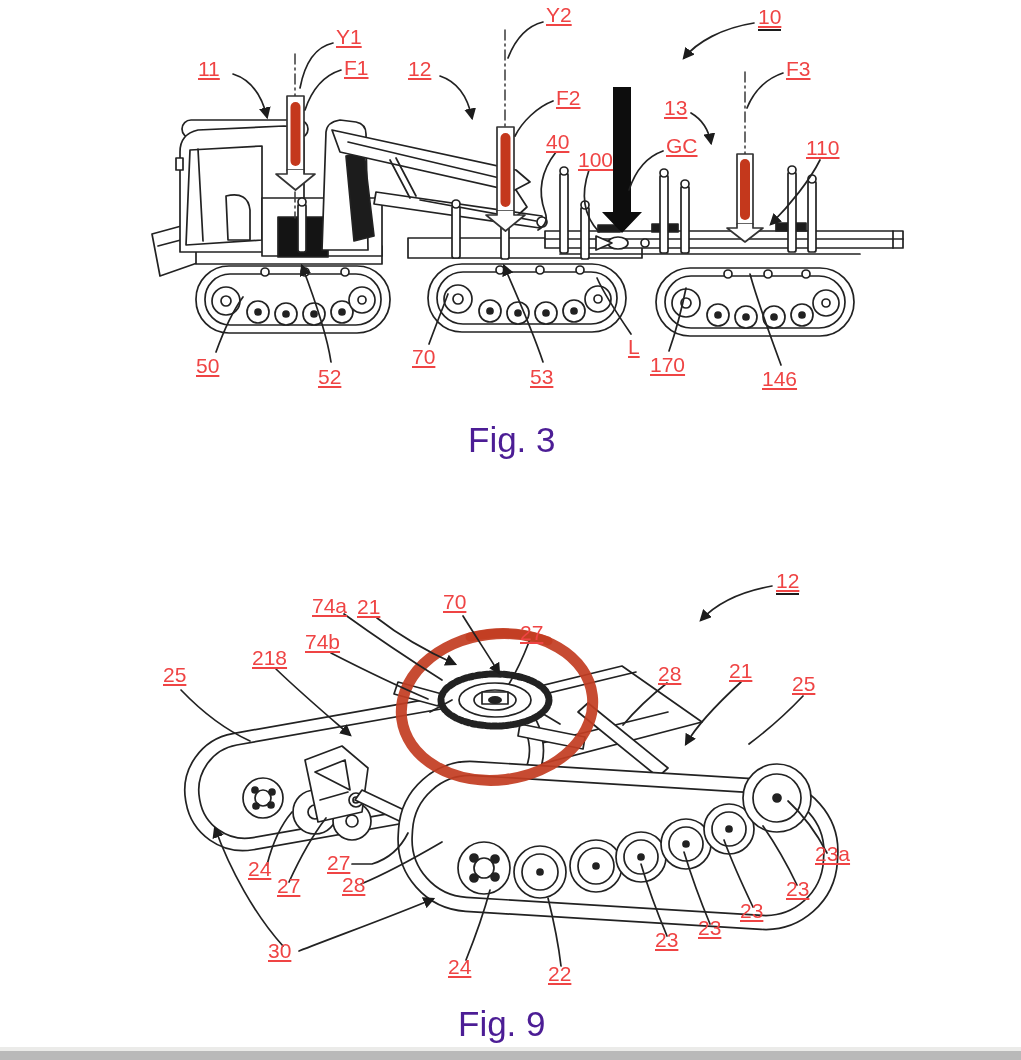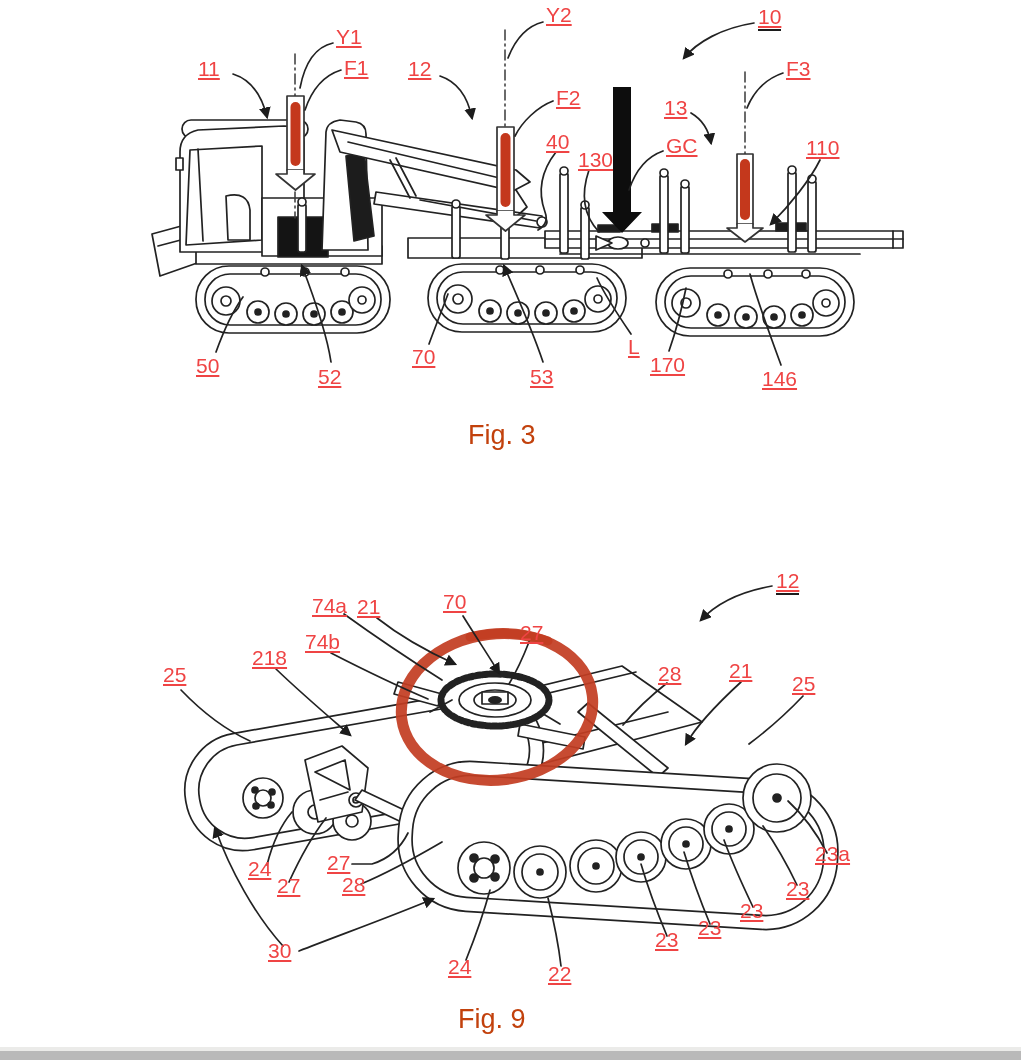--- a/index.html
+++ b/index.html
@@ -1,21 +1,21 @@
 <!DOCTYPE html>
 <html><head>
 <meta charset="utf-8">
 <style>
   html,body{margin:0;padding:0;background:#ffffff;}
   .page{position:relative;width:1021px;height:1060px;background:#ffffff;overflow:hidden;
         font-family:"Liberation Sans",sans-serif;color:#1c1c1c;}
   .art{position:absolute;left:0;top:0;}
   .ref{position:absolute;font-size:21px;line-height:1;color:#ef4444;white-space:nowrap;text-decoration:underline;}
   .ref.u{border-bottom:2px solid #1c1c1c;padding-bottom:2px;}
-  .caption{position:absolute;font-size:27px;line-height:1;color:#c2410c;}
+  .caption{position:absolute;font-size:35px;line-height:1;color:#4c1d95;}
   .scroll-track{position:absolute;left:0;bottom:0;width:1021px;height:13px;background:#ebebe9;}
   .scroll-thumb{position:absolute;left:0;bottom:0;width:1021px;height:9px;background:#b9b9b9;}
 </style>
 </head>
 <body>
 
 <div class="page">
 
 <svg class="art" width="1021" height="1060" viewBox="0 0 1021 1060" fill="none" stroke="#222" stroke-width="1.7" stroke-linecap="round" stroke-linejoin="round">
   <defs>
@@ -326,21 +326,21 @@
 <span class="ref" style="left:198px;top:58px">11</span>
 <span class="ref" style="left:336px;top:26px">Y1</span>
 <span class="ref" style="left:344px;top:57px">F1</span>
 <span class="ref" style="left:408px;top:58px">12</span>
 <span class="ref" style="left:546px;top:4px">Y2</span>
 <span class="ref" style="left:556px;top:87px">F2</span>
 <span class="ref u" style="left:758px;top:6px">10</span>
 <span class="ref" style="left:664px;top:97px">13</span>
 <span class="ref" style="left:786px;top:58px">F3</span>
 <span class="ref" style="left:546px;top:131px">40</span>
-<span class="ref" style="left:578px;top:149px">130</span>
+<span class="ref" style="left:578px;top:149px">100</span>
 <span class="ref" style="left:666px;top:135px">GC</span>
 <span class="ref" style="left:806px;top:137px">110</span>
 <span class="ref" style="left:196px;top:355px">50</span>
 <span class="ref" style="left:318px;top:366px">52</span>
 <span class="ref" style="left:412px;top:346px">70</span>
 <span class="ref" style="left:530px;top:366px">53</span>
 <span class="ref" style="left:628px;top:336px">L</span>
 <span class="ref" style="left:650px;top:354px">170</span>
 <span class="ref" style="left:762px;top:368px">146</span>
 <div class="caption" style="left:468px;top:422px">Fig. 3</div>

